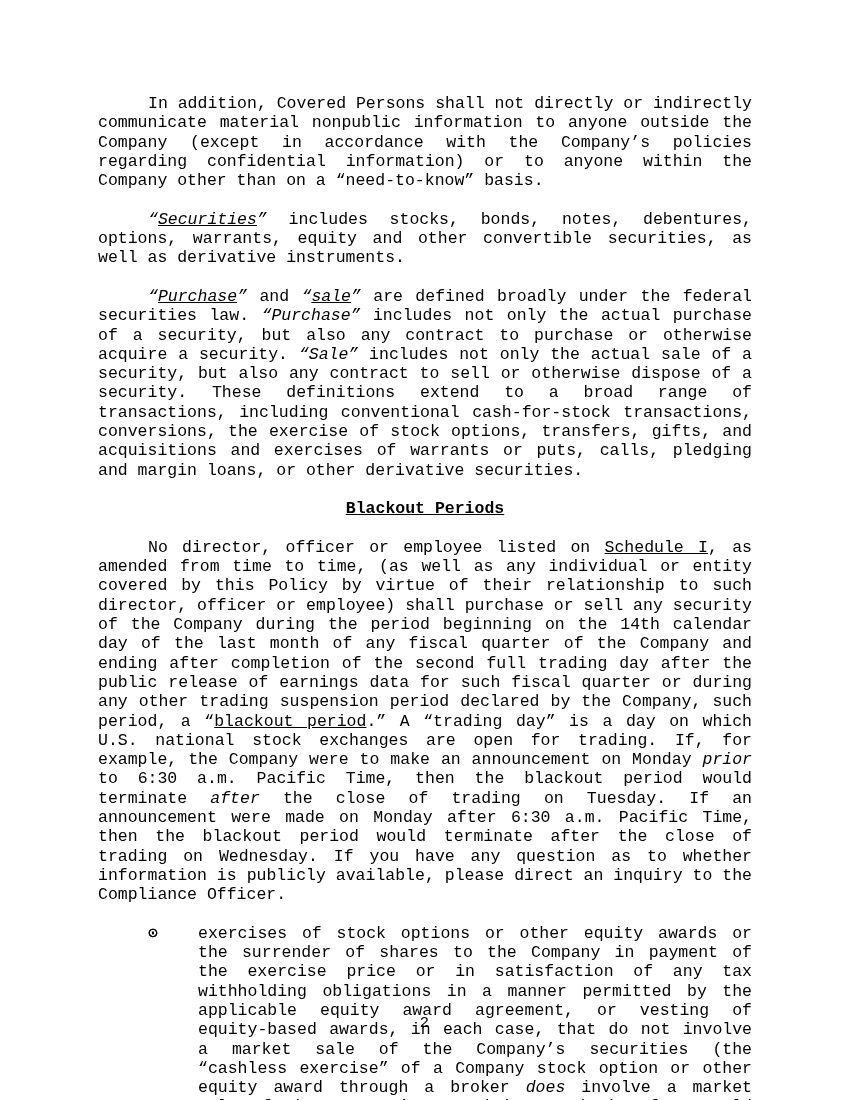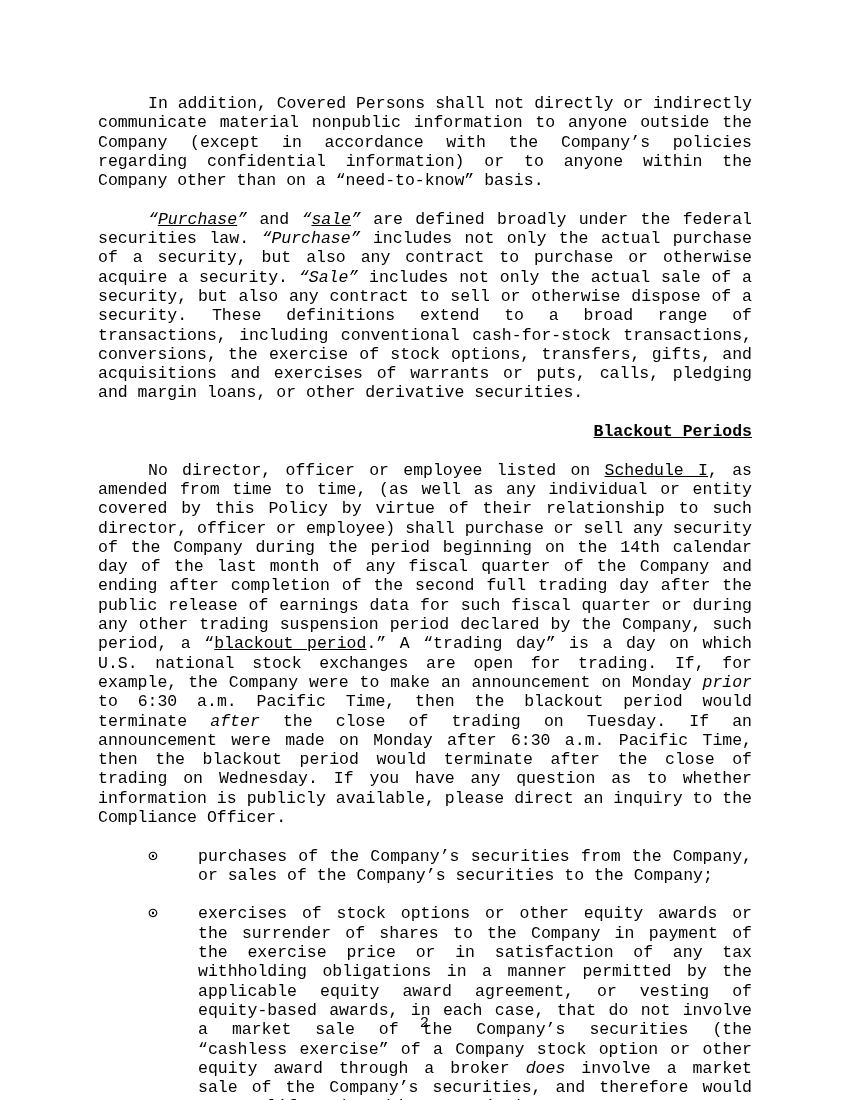--- a/index.html
+++ b/index.html
@@ -25,21 +25,21 @@
     left: 98px;
     width: 654px;
   }
   .para {
     margin: 0 0 19.3px 0;
     text-align: justify;
     text-indent: 50px;
   }
   .heading {
     margin: 0 0 19.3px 0;
-    text-align: right;
+    text-align: center;
   }
   .list-item {
     position: relative;
     margin: 0 0 19.3px 0;
     padding-left: 100px;
     text-align: justify;
   }
   .bullet {
     position: absolute;
     left: 50px;
@@ -56,20 +56,21 @@
     text-align: center;
     font-size: 15.5px;
   }
 </style>
 </head>
 <body>
 
 <div class="page">
   <div class="content">
       <p class="para"><span>In addition, Covered Persons shall not directly or indirectly communicate material nonpublic information to anyone outside the Company (except in accordance with the Company’s policies regarding confidential information) or to anyone within the Company other than on a “need-to-know” basis.</span></p>
+      <p class="para"><span class="seg-i">“</span><span class="seg-i seg-u">Securities</span><span class="seg-i">”</span><span> includes stocks, bonds, notes, debentures, options, warrants, equity and other convertible securities, as well as derivative instruments.</span></p>
       <p class="para"><span class="seg-i">“</span><span class="seg-i seg-u">Purchase</span><span class="seg-i">”</span><span> and </span><span class="seg-i">“</span><span class="seg-i seg-u">sale</span><span class="seg-i">”</span><span> are defined broadly under the federal securities law.  </span><span class="seg-i">“Purchase”</span><span> includes not only the actual purchase of a security, but also any contract to purchase or otherwise acquire a security.  </span><span class="seg-i">“Sale”</span><span> includes not only the actual sale of a security, but also any contract to sell or otherwise dispose of a security.  These definitions extend to a broad range of transactions, including conventional cash-for-stock transactions, conversions, the exercise of stock options, transfers, gifts, and acquisitions and exercises of warrants or puts, calls, pledging and margin loans, or other derivative securities.</span></p>
       <div class="heading"><span class="seg-b seg-u">Blackout Periods</span></div>
       <p class="para"><span>No director, officer or employee listed on </span><span class="seg-u">Schedule I</span><span>, as amended from time to time, (as well as any individual or entity covered by this Policy by virtue of their relationship to such director, officer or employee) shall purchase or sell any security of the Company during the period beginning on the 14th calendar day of the last month of any fiscal quarter of the Company and ending after completion of the second full trading day after the public release of earnings data for such fiscal quarter or during any other trading suspension period declared by the Company, such period, a “</span><span class="seg-u">blackout period</span><span>.”  A “trading day” is a day on which U.S. national stock exchanges are open for trading.  If, for example, the Company were to make an announcement on Monday </span><span class="seg-i">prior</span><span> to 6:30 a.m. Pacific Time, then the blackout period would terminate </span><span class="seg-i">after</span><span> the close of trading on Tuesday.  If an announcement were made on Monday after 6:30 a.m. Pacific Time, then the blackout period would terminate after the close of trading on Wednesday.  If you have any question as to whether information is publicly available, please direct an inquiry to the Compliance Officer.</span></p>
-      <div class="list-item"><span class="bullet">⊙</span><span><span>purchases of the Company’s securities from the Company, or sales of the Company’s securities to the Company;</span></span></div>
+      <div class="list-item"><span class="bullet">⊙</span></div>
       <div class="list-item"><span class="bullet">⊙</span><span><span>exercises of stock options or other equity awards or the surrender of shares to the Company in payment of the exercise price or in satisfaction of any tax withholding obligations in a manner permitted by the applicable equity award agreement, or vesting of equity-based awards, in each case, that do not involve a market sale of the Company’s securities (the “cashless exercise” of a Company stock option or other equity award through a broker </span><span class="seg-i">does</span><span> involve a market sale of the Company’s securities, and therefore would not qualify under this exception);</span></span></div>
     </div>
   <div class="page-number">2</div>
 </div>
 
 </body></html>

